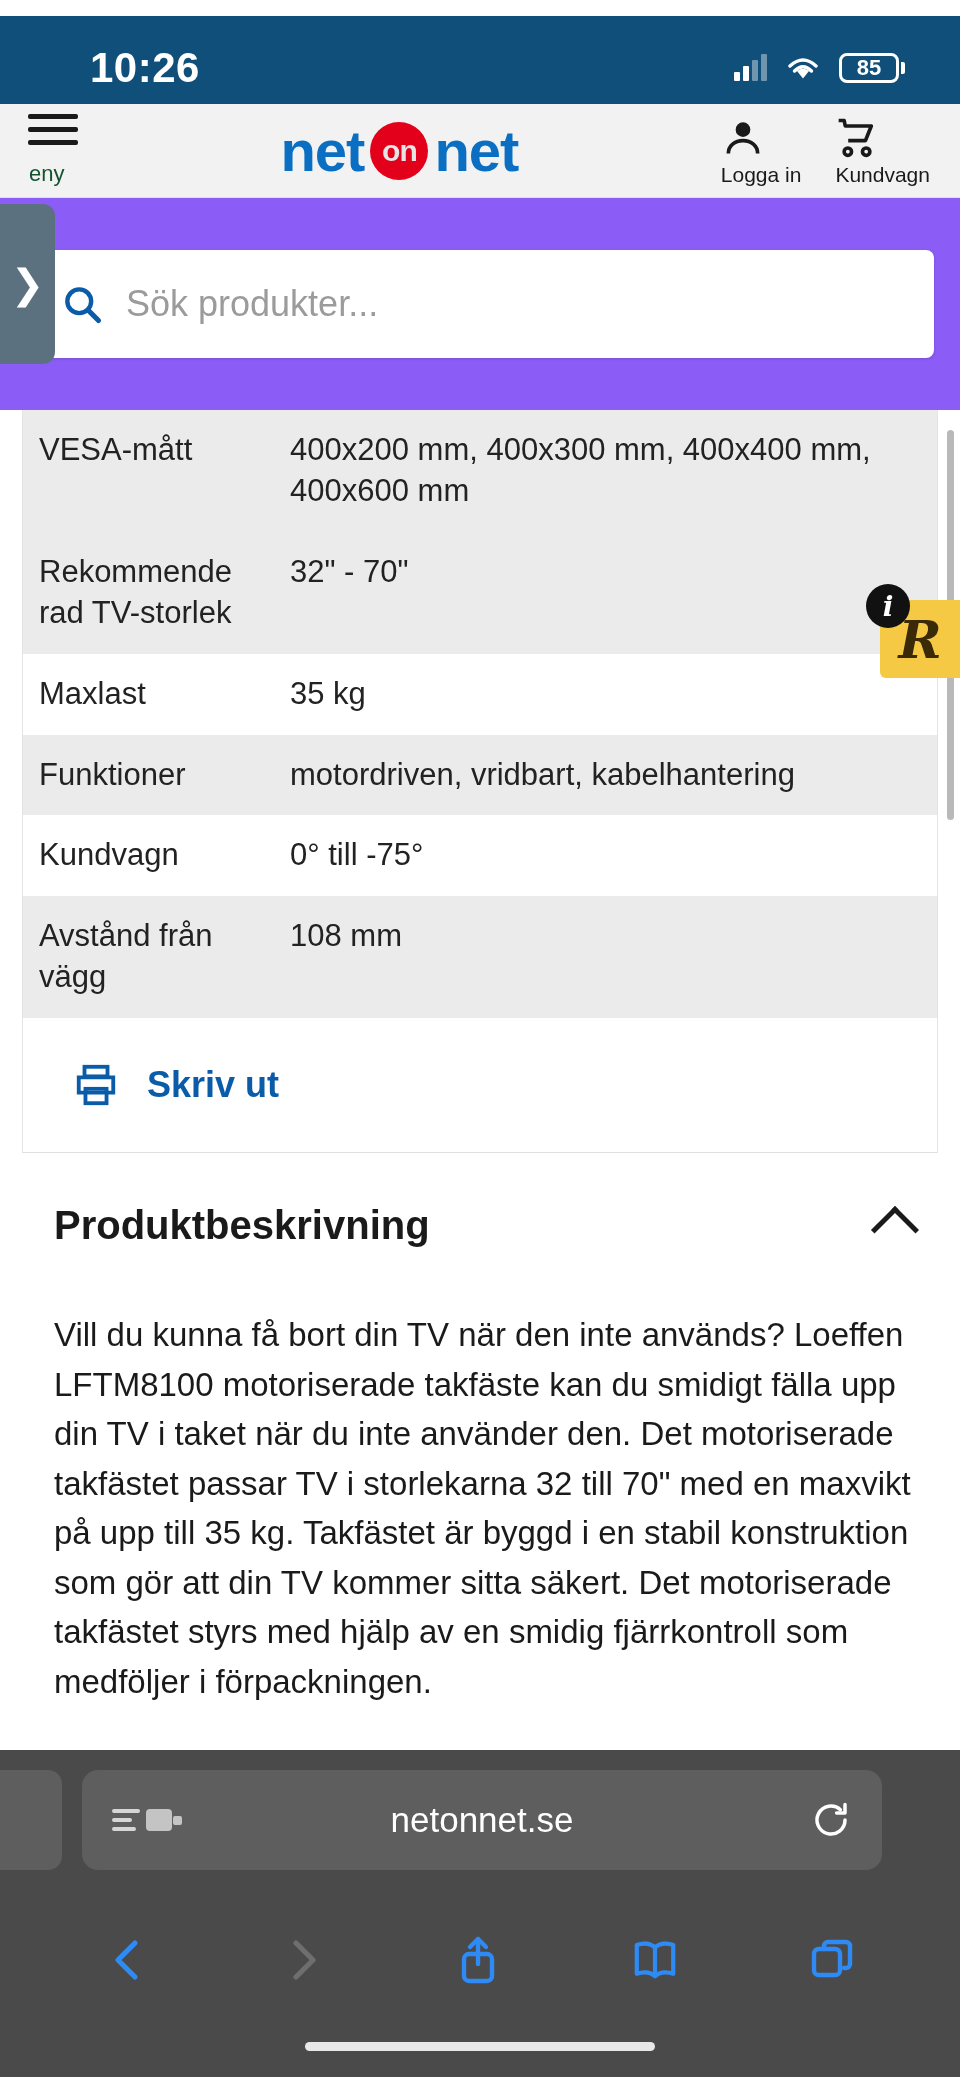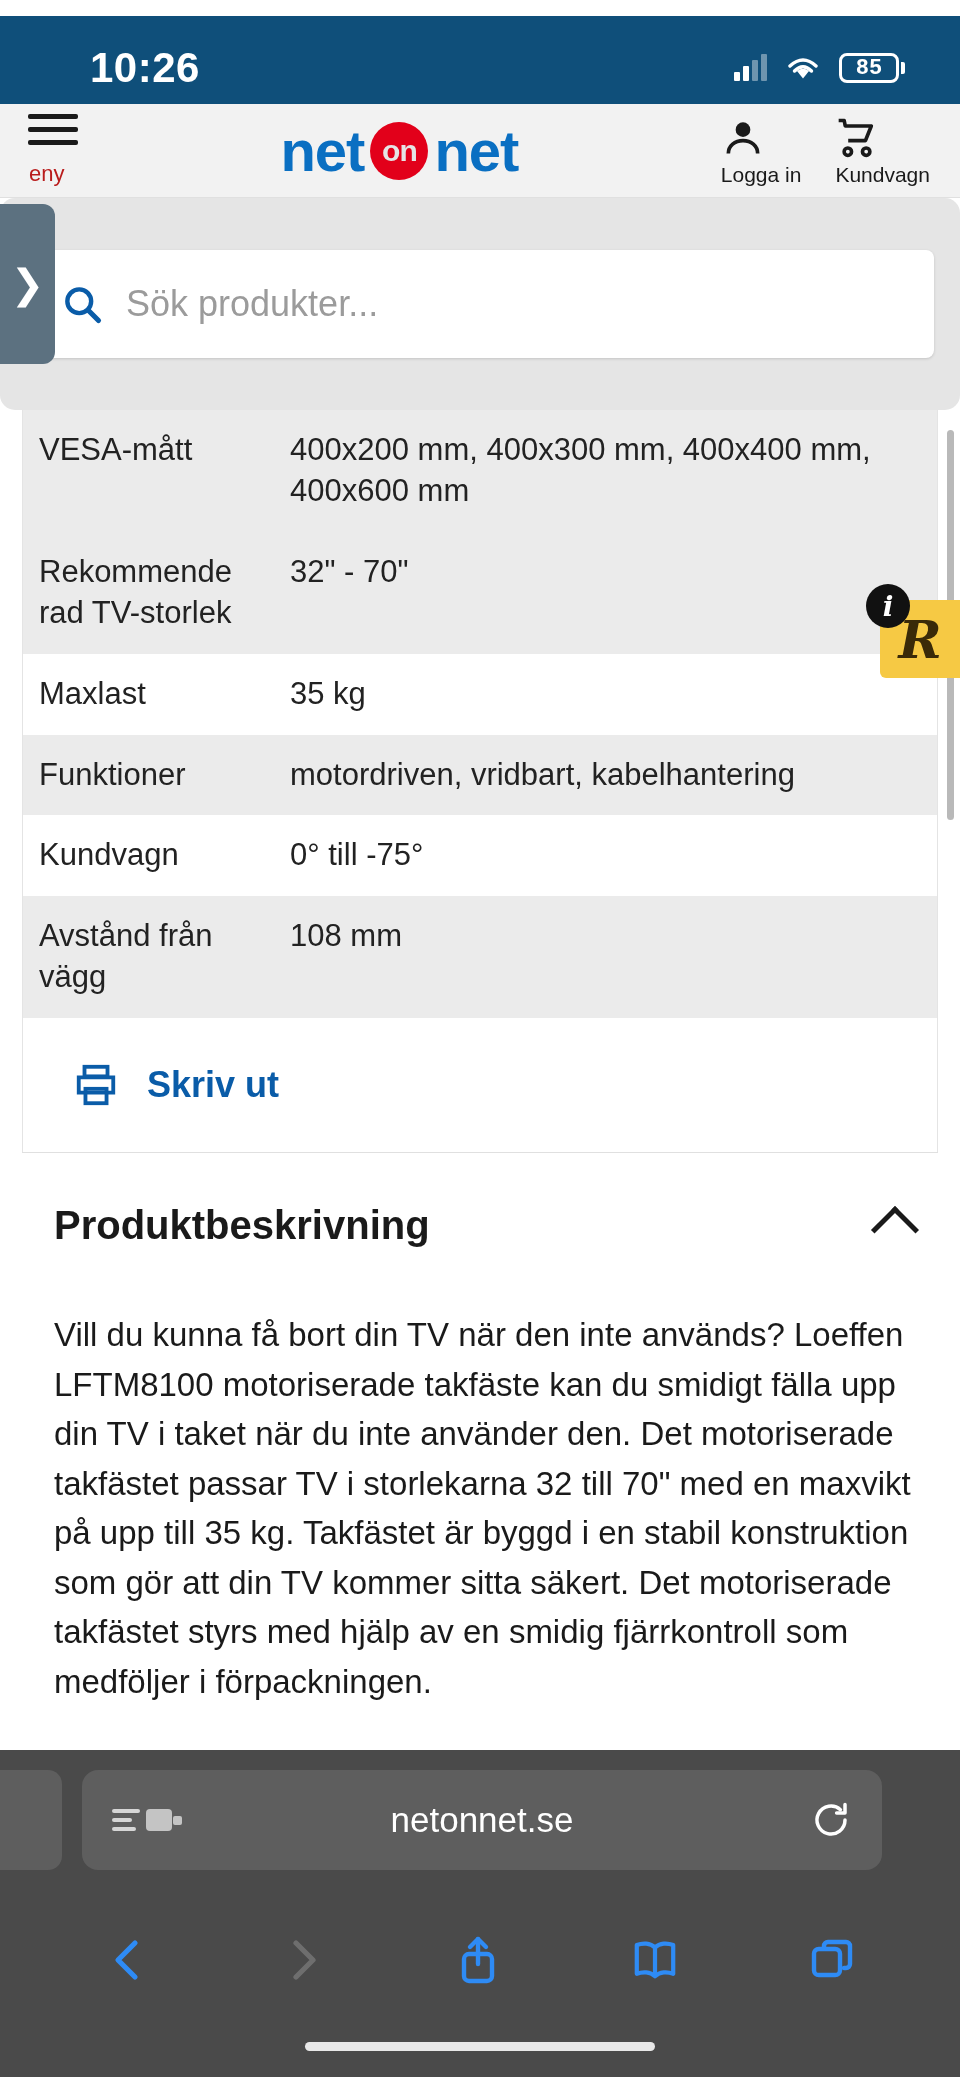--- a/index.html
+++ b/index.html
@@ -47,21 +47,21 @@
   .sig-bars i:nth-child(3) { height: 21px; background: rgba(255,255,255,.4); }
   .sig-bars i:nth-child(4) { height: 27px; background: rgba(255,255,255,.4); }
   .battery {
     display: flex; align-items: center;
   }
   .battery-body {
     width: 60px; height: 30px;
     border: 3px solid #fff;
     border-radius: 8px;
     display: flex; align-items: center; justify-content: center;
-    font-size: 22px; font-weight: 700; color: #fff; font-family: Liberation Mono, monospace;
+    font-size: 22px; font-weight: 700; color: #fff;
   }
   .battery-cap {
     width: 4px; height: 12px; background: #fff;
     border-radius: 0 2px 2px 0; margin-left: 2px;
   }
 
   
   .site-header {
     position: absolute;
     top: 104px; left: 0;
@@ -74,21 +74,21 @@
     border-bottom: 1px solid #e0e0e0;
   }
   .hamburger-wrap { display: flex; flex-direction: column; align-items: flex-start; }
   .hamburger { width: 50px; }
   .hamburger span {
     display: block; height: 5px; background: #1a1a1a;
     border-radius: 2px; margin-bottom: 8px;
   }
   .hamburger span:last-child { margin-bottom: 0; }
   .menu-label {
-    font-size: 22px; color: #b91c1c; margin-top: 16px; margin-left: 1px;
+    font-size: 22px; color: #14532d; margin-top: 16px; margin-left: 1px;
   }
   .logo {
     display: flex; align-items: center;
     font-size: 58px; font-weight: 800; letter-spacing: -1px;
     color: #0a6fc2;
   }
   .logo .on-bubble {
     width: 58px; height: 58px; border-radius: 50%;
     background: #e2001a; color: #e5e5e5;
     font-size: 30px; font-weight: 700;
@@ -100,24 +100,23 @@
     display: flex; flex-direction: column; align-items: flex-start;
     color: #1a1a1a; font-size: 21px;
   }
   .header-action svg { margin-bottom: 4px; }
 
   
   .search-area {
     position: absolute;
     top: 198px; left: 0;
     width: 960px; height: 212px;
-    background: #e5e5e5;
+    background: #8b5cf6;
     display: flex; align-items: center;
     padding: 0 26px;
-    border-radius: 15px;
   }
   .search-box {
     width: 100%; height: 108px;
     background: #fff; border-radius: 8px;
     display: flex; align-items: center;
     padding: 0 34px;
     box-shadow: 0 1px 3px rgba(0,0,0,.15);
   }
   .search-box svg { flex: 0 0 auto; margin-right: 22px; }
   .search-input {

